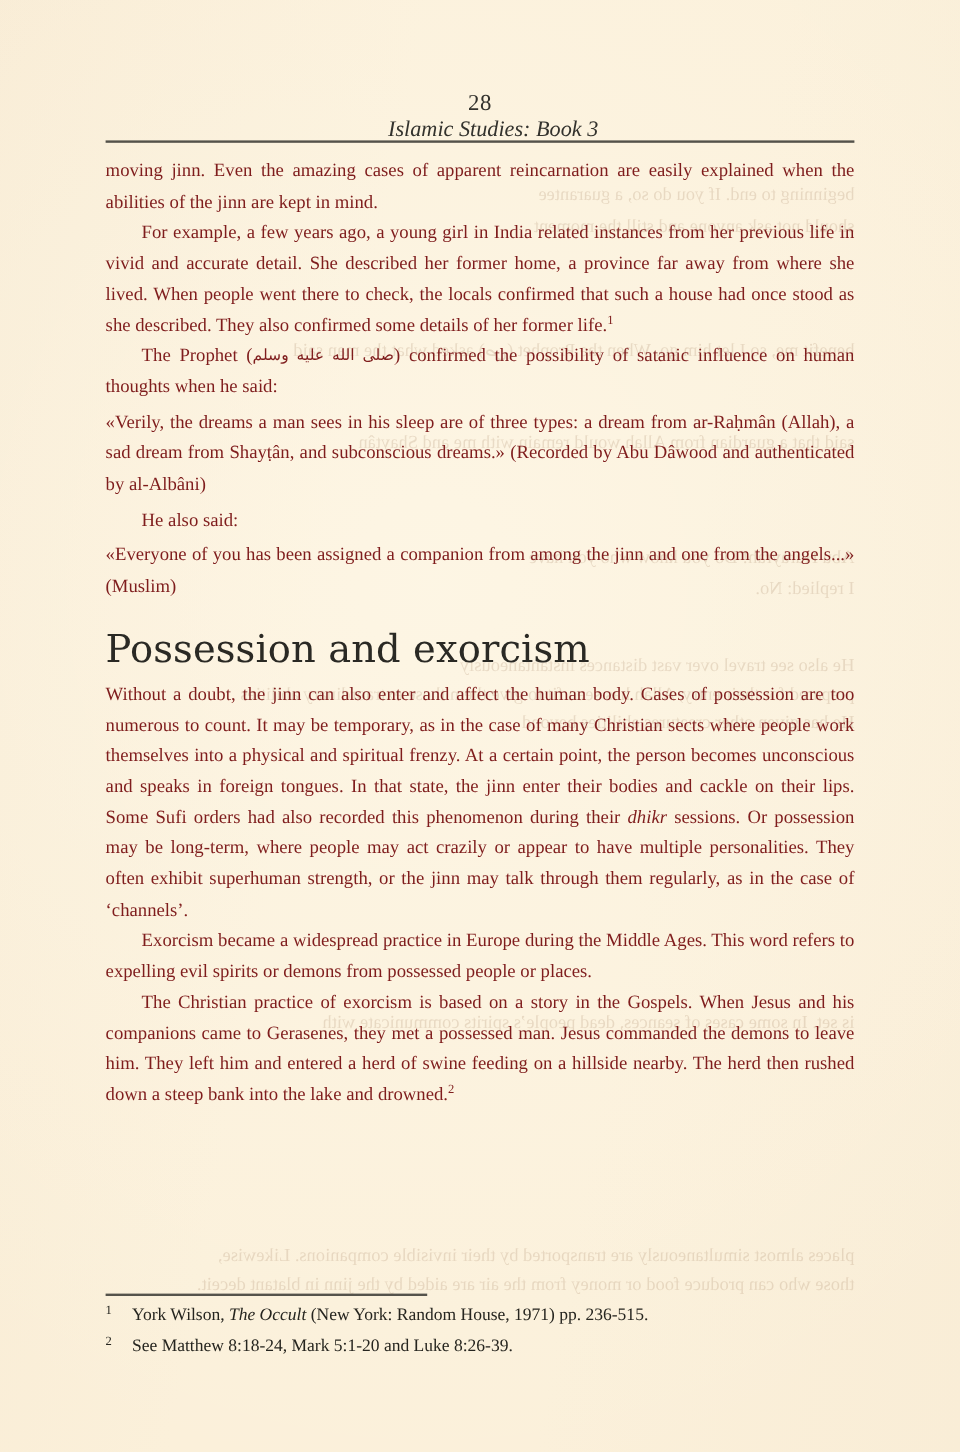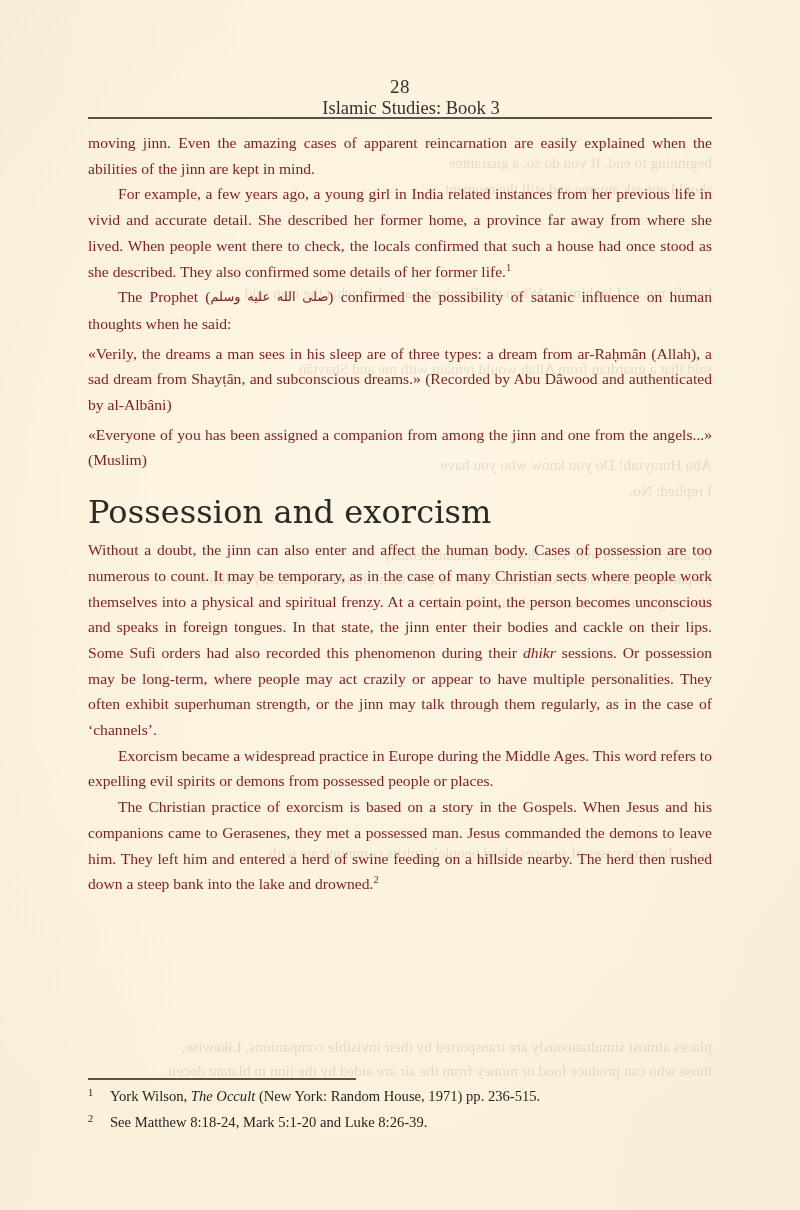--- a/index.html
+++ b/index.html
@@ -78,20 +78,21 @@
     letter-spacing: 0.5px;
     color: #33322d;
   }
   #header-block {
     width: 13px;
     height: 27px;
     background: #6d6f5f;
     margin-left: 18px;
   }
   #header-title {
+    font-style: italic;
     font-size: 18.5px;
     margin-left: 22px;
     color: #33322d;
     white-space: nowrap;
   }
   #header-rule {
     position: absolute;
     left: 88px;
     top: 117px;
     width: 624px;
@@ -212,20 +213,21 @@
     <div id="body-col">
 
       <p>moving jinn. Even the amazing cases of apparent reincarnation are easily explained when the abilities of the jinn are kept in mind.</p>
 
       <p class="indent"><span>For example, a few years ago, a young girl in India related instances from her previous life in vivid and accurate detail. She described her former home, a province far away from where she lived. When people went there to check, the locals confirmed that such a house had once stood as she described. They also confirmed some details of her former life.</span><sup class="fn">1</sup></p>
 
       <p class="indent"><span>The Prophet (</span><span class="sallallahu">صلى الله عليه وسلم</span><span>) confirmed the possibility of satanic influence on human thoughts when he said:</span></p>
 
       <p class="quote">«Verily, the dreams a man sees in his sleep are of three types: a dream from ar-Raḥmân (Allah), a sad dream from Shayṭân, and subconscious dreams.» (Recorded by Abu Dâwood and authenticated by al-Albâni)</p>
 
+      <p class="indent" style="margin-top:4px;">He also said:</p>
 
       <p class="quote">«Everyone of you has been assigned a companion from among the jinn and one from the angels...» (Muslim)</p>
 
       <h2 id="section-heading">Possession and exorcism</h2>
 
       <p><span>Without a doubt, the jinn can also enter and affect the human body. Cases of possession are too numerous to count. It may be temporary, as in the case of many Christian sects where people work themselves into a physical and spiritual frenzy. At a certain point, the person becomes unconscious and speaks in foreign tongues. In that state, the jinn enter their bodies and cackle on their lips. Some Sufi orders had also recorded this phenomenon during their </span><i>dhikr</i><span> sessions. Or possession may be long-term, where people may act crazily or appear to have multiple personalities. They often exhibit superhuman strength, or the jinn may talk through them regularly, as in the case of ‘channels’.</span></p>
 
       <p class="indent">Exorcism became a widespread practice in Europe during the Middle Ages. This word refers to expelling evil spirits or demons from possessed people or places.</p>
 
       <p class="indent"><span>The Christian practice of exorcism is based on a story in the Gospels. When Jesus and his companions came to Gerasenes, they met a possessed man. Jesus commanded the demons to leave him. They left him and entered a herd of swine feeding on a hillside nearby. The herd then rushed down a steep bank into the lake and drowned.</span><sup class="fn">2</sup></p>

